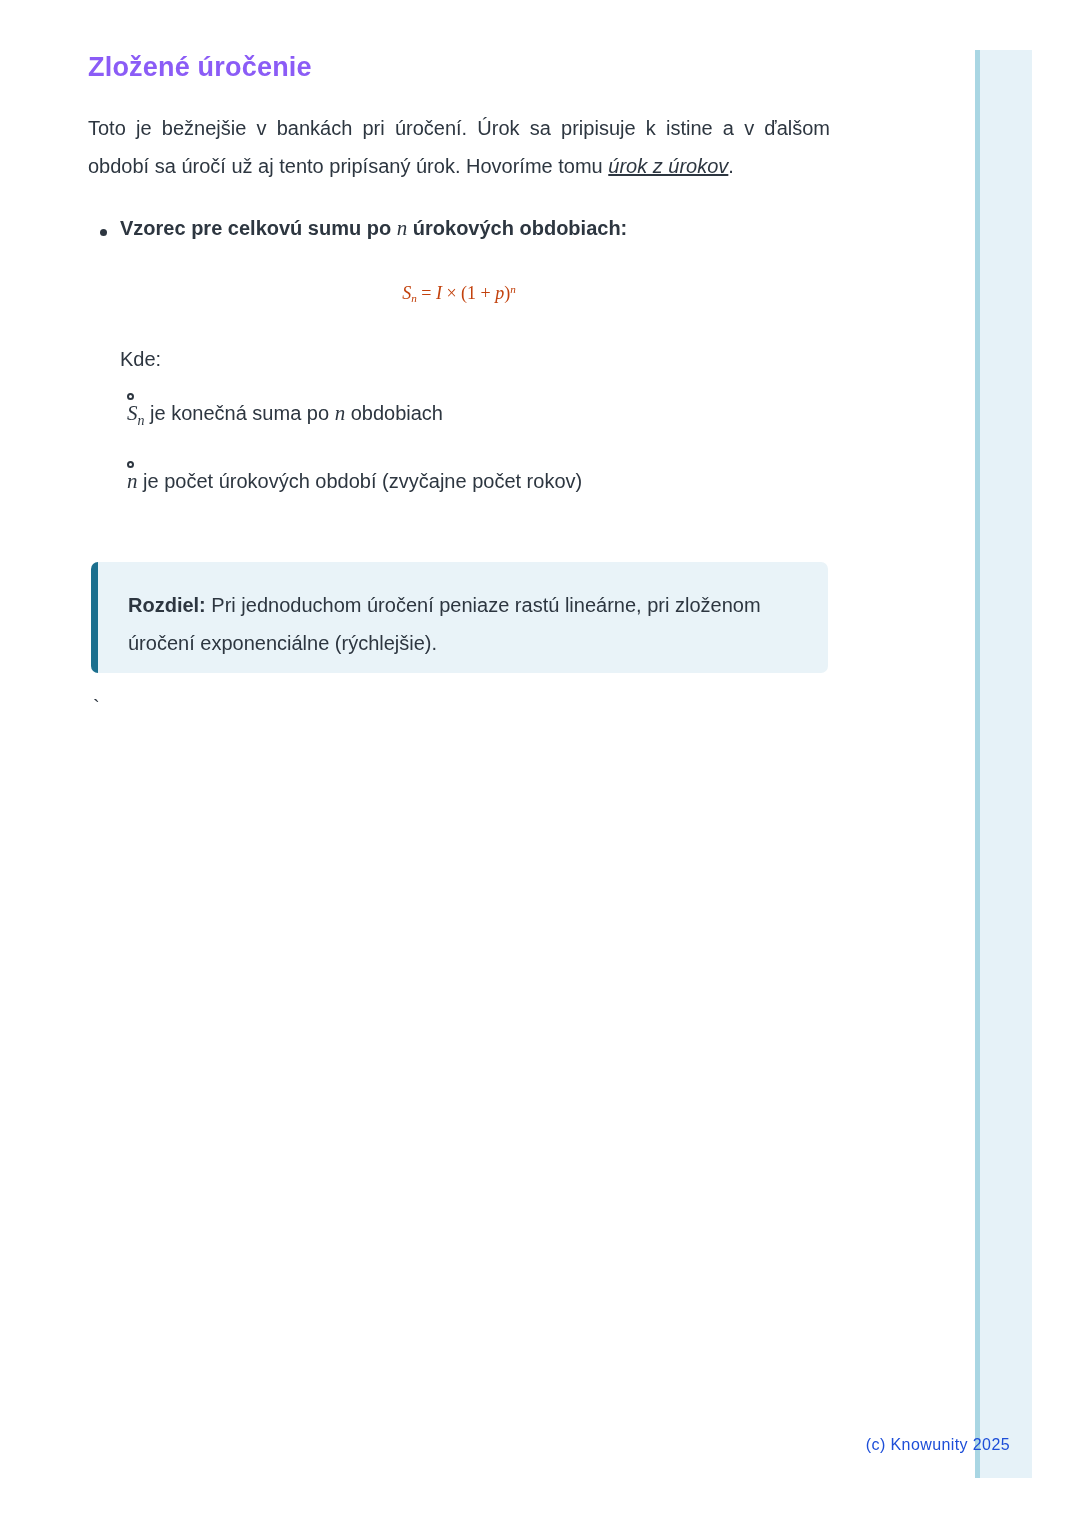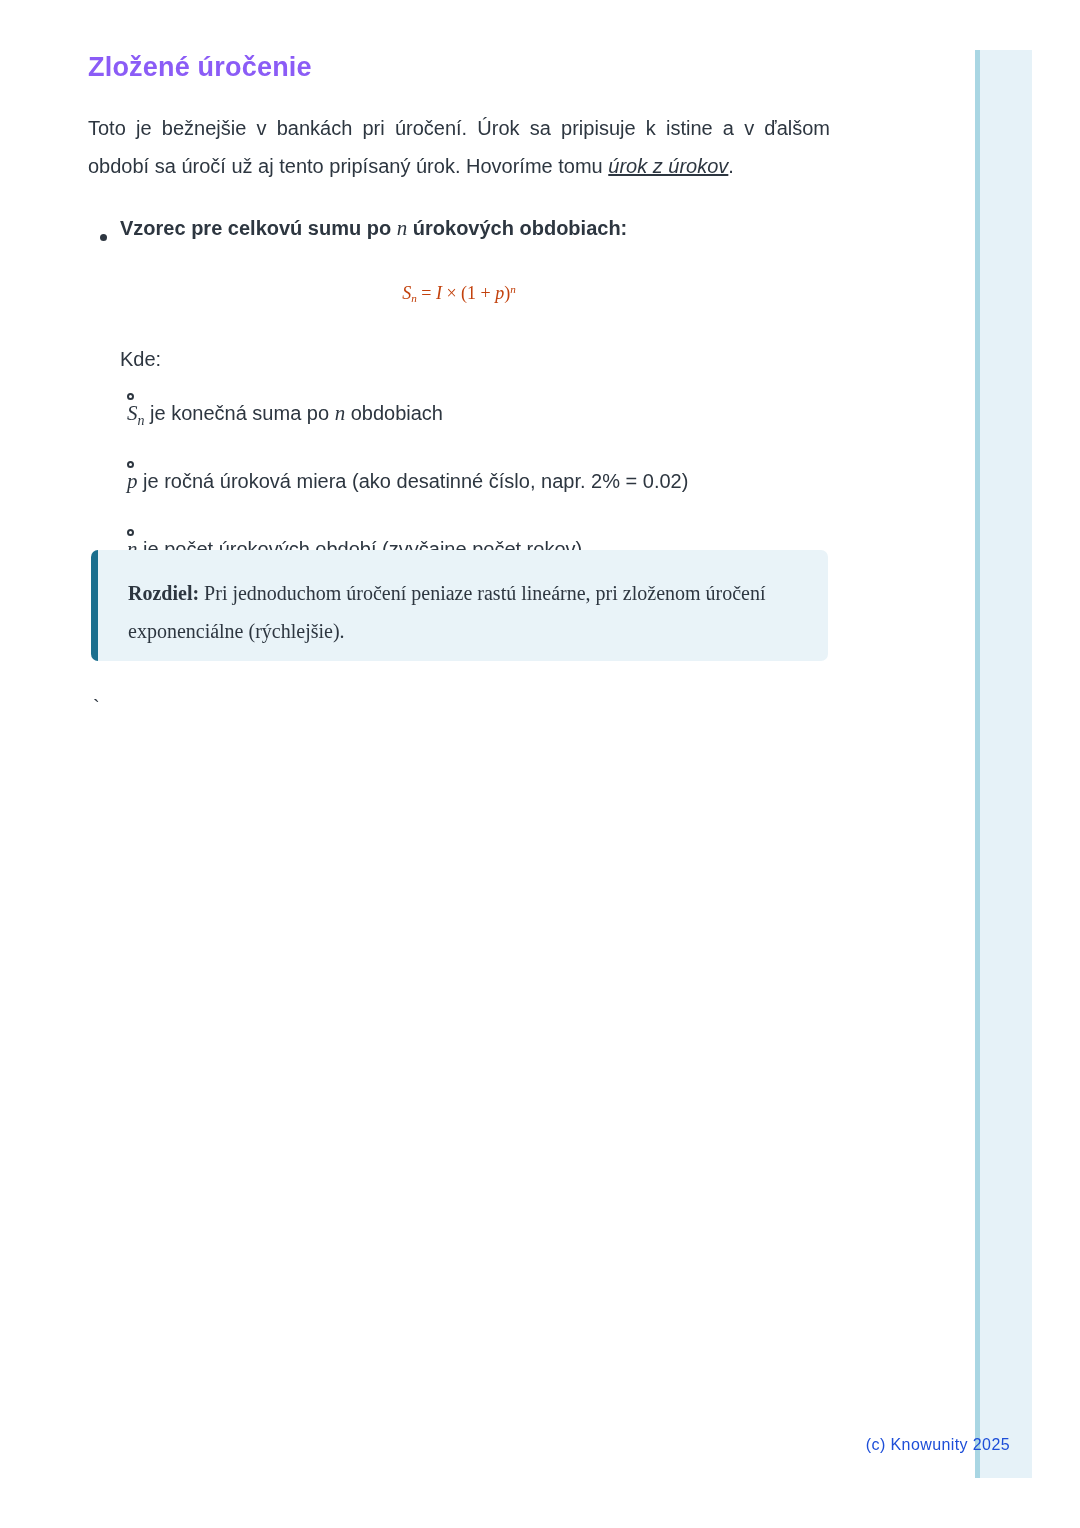--- a/index.html
+++ b/index.html
@@ -46,21 +46,21 @@
     font-size: 20px;
     line-height: 38px;
     text-align: justify;
     color: #2d3640;
   }
   p.intro em { font-style: italic; text-decoration: underline; }
 
   .bullet-row {
     margin-top: 30px;
     display: flex;
-    align-items: flex-end;
+    align-items: center;
     font-size: 20px;
     line-height: 26px;
   }
   .bullet-marker {
     width: 7px;
     height: 7px;
     border-radius: 50%;
     background: #2d3640;
     margin: 9px 13px 0 12px;
     flex: 0 0 auto;
@@ -116,32 +116,31 @@
     border: 2px solid #2d3640;
     border-radius: 50%;
     margin: 8px 14px 0 0;
     flex: 0 0 auto;
     background: transparent;
   }
 
   .callout {
     position: absolute;
     left: 91px;
-    top: 550px;
+    top: 562px;
     width: 737px;
     height: 111px;
     background: #e9f3f8;
     border-left: 7px solid #1b6f8e;
     border-radius: 7px;
     padding: 24px 36px 0 30px;
     font-size: 20px;
     line-height: 38px;
     color: #2d3640;
     z-index: 2;
-    font-family: Liberation Serif, serif;
   }
   .callout b { font-weight: 700; }
 
   .stray-char {
     position: absolute;
     left: 93px;
     top: 696px;
     font-size: 20px;
     color: #2d3640;
     z-index: 2;
@@ -180,24 +179,20 @@
     <div class="where-label">Kde:</div>
 
     <div class="defs">
 
       <div class="def-item">
         <span class="circle-marker"></span>
         <span><span class="mvar">S</span><sub class="mvar" style="font-size:14px;">n</sub><span> je konečná suma po </span><span class="mvar">n</span><span> obdobiach</span></span>
       </div>
 
 
-      <div class="def-item">
-        <span class="circle-marker"></span>
-        <span><span class="mvar">p</span><sub class="mvar" style="font-size:14px;"></sub><span> je ročná úroková miera (ako desatinné číslo, napr. 2% = 0.02)</span><span class="mvar"></span><span></span></span>
-      </div>
 
       <div class="def-item">
         <span class="circle-marker"></span>
         <span><span class="mvar">n</span><sub class="mvar" style="font-size:14px;"></sub><span> je počet úrokových období (zvyčajne počet rokov)</span><span class="mvar"></span><span></span></span>
       </div>
 
     </div>
   </div>
 
   <div class="callout"><b>Rozdiel:</b><span> Pri jednoduchom úročení peniaze rastú lineárne, pri zloženom úročení exponenciálne (rýchlejšie).</span></div>

